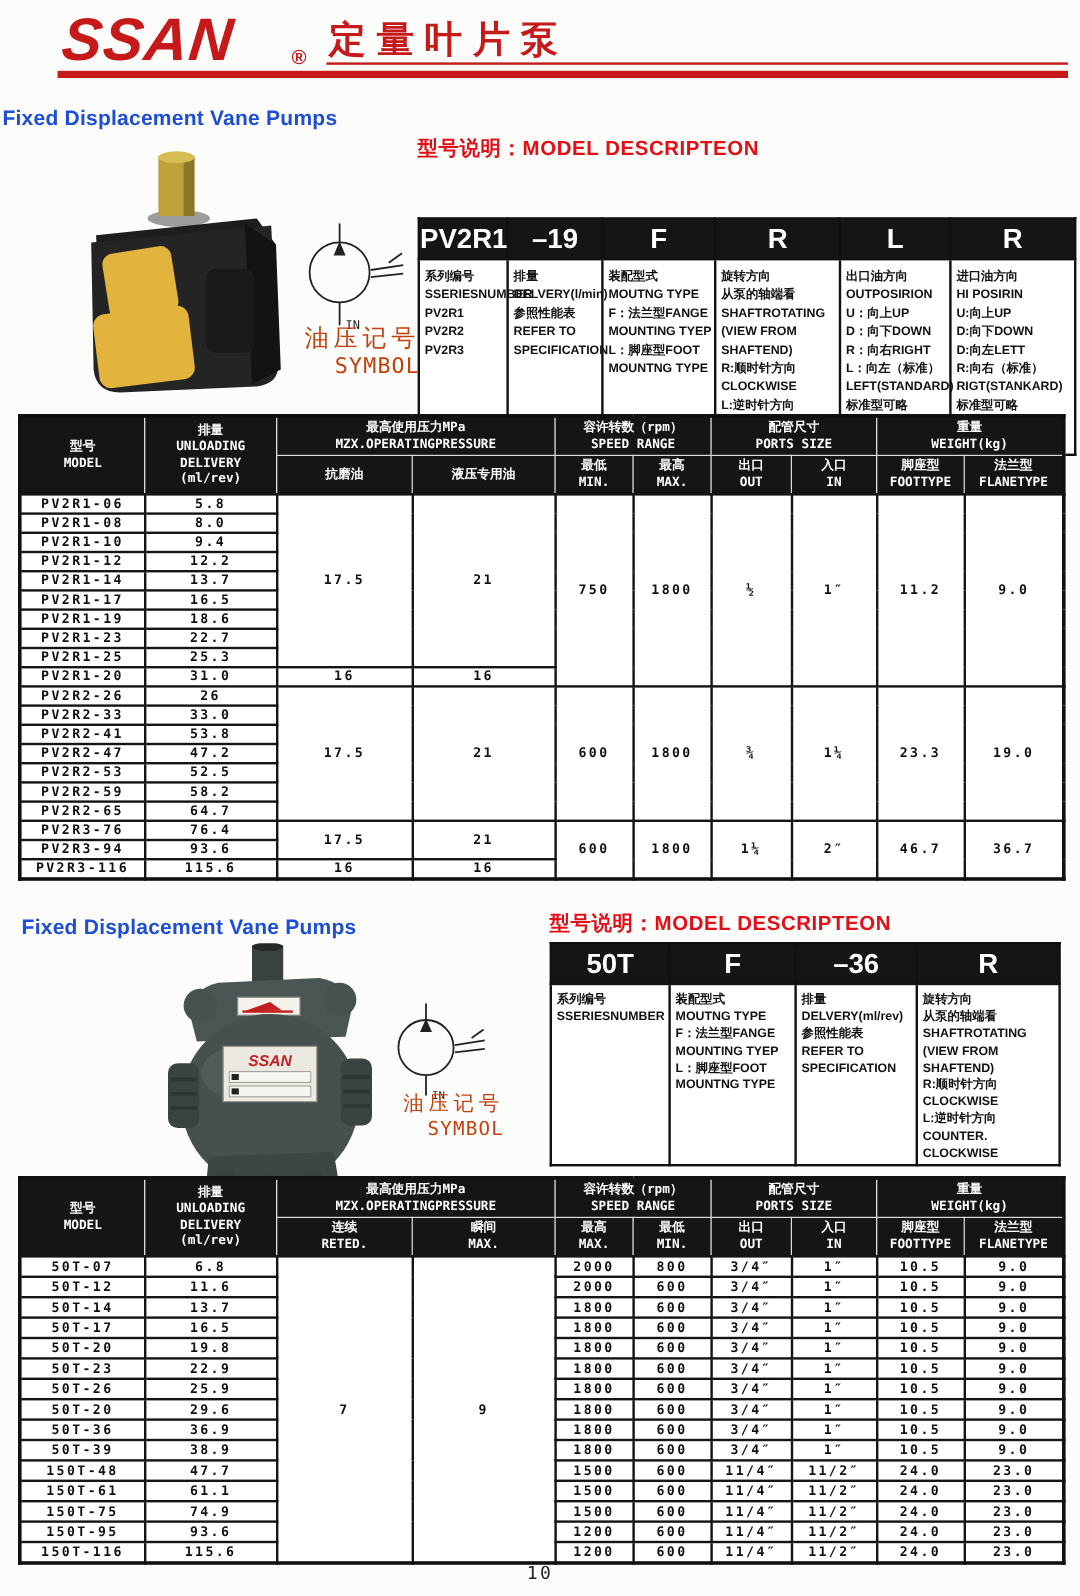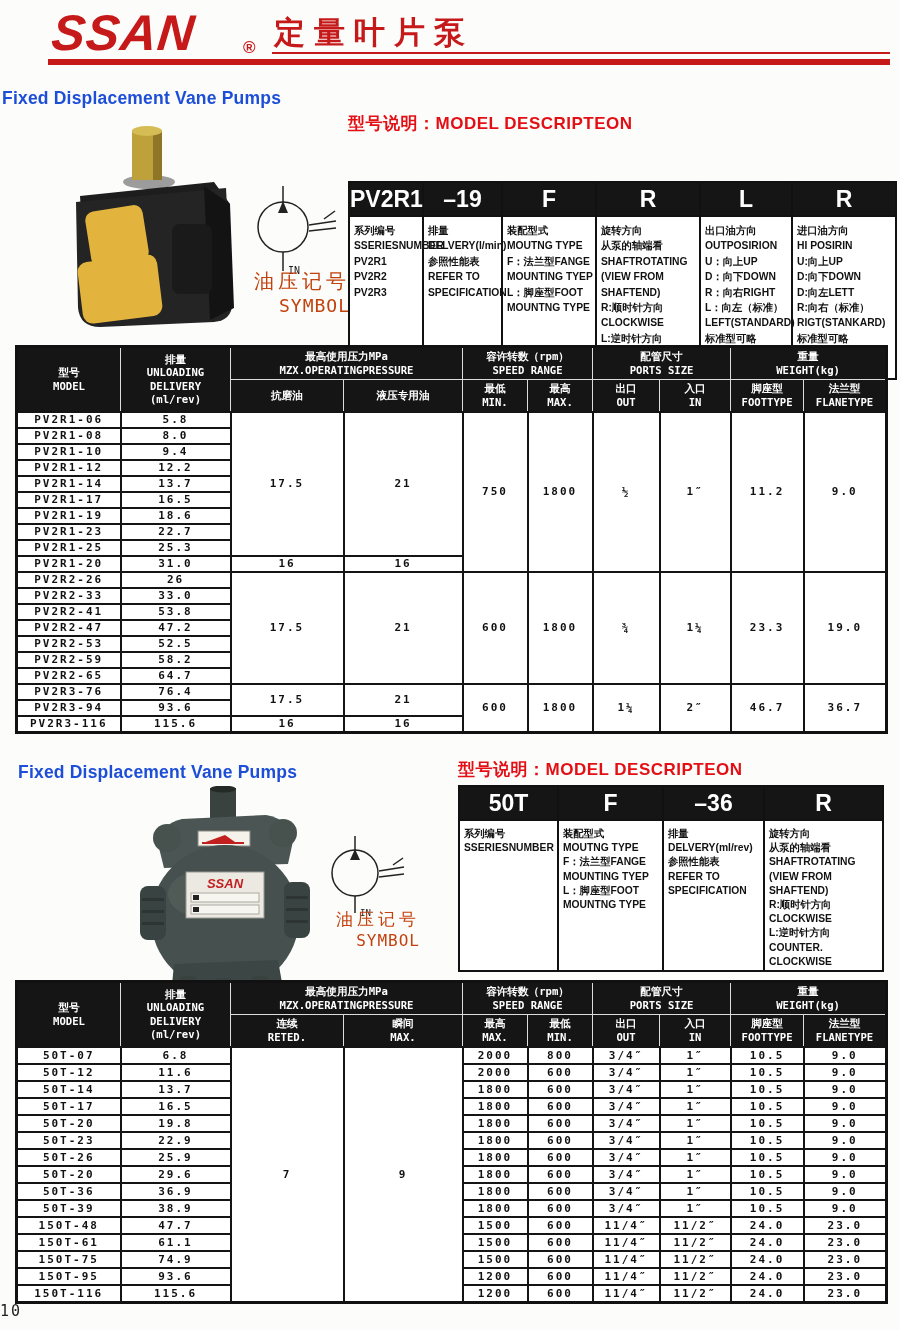--- a/index.html
+++ b/index.html
@@ -50,21 +50,21 @@
   #sym2  { left:312px; top:836px; }
   .sym-caption { position:absolute; text-align:right; color:#c2410c; }
   .sym-caption .cn { font-size:20px; letter-spacing:4px; font-weight:500; }
   .sym-caption .en { font-family:"DejaVu Sans Mono",monospace; font-size:18px; letter-spacing:1px; }
   #cap1 { left:222px; top:268px; width:128px; }
   #cap2 { left:300px; top:908px; width:120px; }
   #cap2 .cn { font-size:17px; }
   #cap2 .en { font-size:16px; }
   .symline { stroke:#222; stroke-width:1.5; fill:none; }
 
-  .page-number { position:absolute; left:0; top:1302px; width:100%; font-family:"DejaVu Sans Mono",monospace; font-size:15px; letter-spacing:2px; color:#222; }
+  .page-number { position:absolute; left:0; top:1302px; width:100%; text-align:center; font-family:"DejaVu Sans Mono",monospace; font-size:15px; letter-spacing:2px; color:#222; }
 </style>
 </head>
 <body>
 
 <div class="page">
 
   <div class="logo-ssan">SSAN</div>
   <div class="logo-reg">®</div>
   <div class="logo-cn">定量叶片泵</div>
   <div class="thin-redline"></div>

